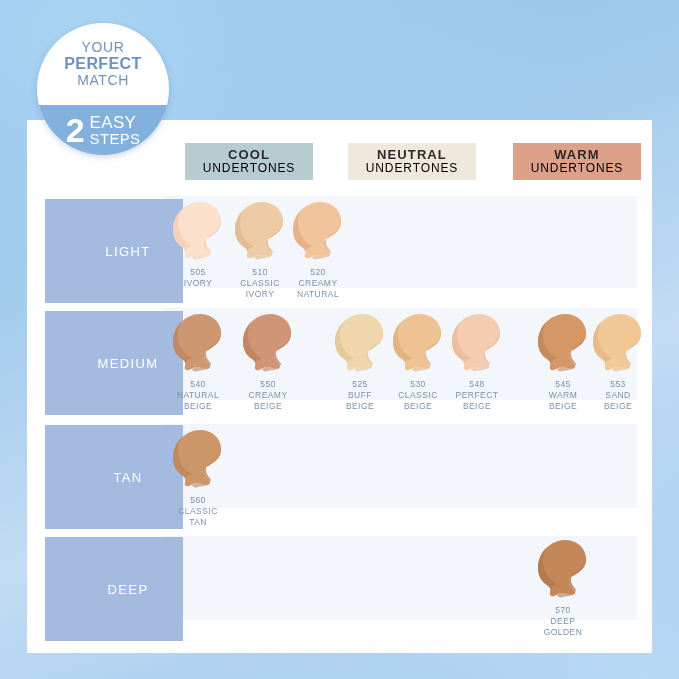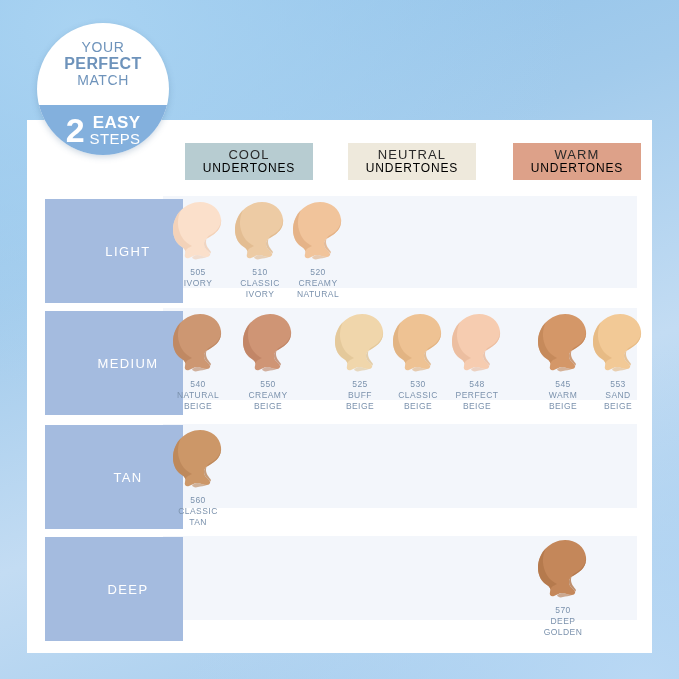--- a/index.html
+++ b/index.html
@@ -45,36 +45,36 @@
   .badge .bt1{font-size:14px;letter-spacing:.6px;}
   .badge .bt2{font-size:16px;font-weight:bold;letter-spacing:.4px;}
   .badge .bt3{font-size:14px;letter-spacing:.6px;}
   .badge .bbot{
     position:absolute;left:0;top:62%;width:100%;height:38%;
     background:#83b0dd;color:#ffffff;
     display:flex;align-items:center;justify-content:center;gap:5px;
   }
   .badge .bnum{font-size:34px;font-weight:bold;line-height:1;}
   .badge .bstack{display:flex;flex-direction:column;line-height:1.02;}
-  .badge .beasy{font-size:17px;font-weight:bold;letter-spacing:.3px;text-align:right;}
+  .badge .beasy{font-size:17px;font-weight:normal;letter-spacing:.3px;}
   .badge .bsteps{font-size:15px;letter-spacing:.3px;}
 
   
   .panel{
     position:absolute;left:27px;top:120px;width:625px;height:533px;
     background:#ffffff;
   }
 
   
   .uhead{
     position:absolute;height:37px;
     display:flex;flex-direction:column;align-items:center;justify-content:center;
     line-height:1.12;
   }
-  .uhead .u1{font-size:13px;font-weight:normal;letter-spacing:1.1px;color:#2a2a2a;}
+  .uhead .u1{font-size:13px;font-weight:bold;letter-spacing:1.1px;color:#2a2a2a;}
   .uhead .u2{font-size:12px;letter-spacing:.9px;color:#000000;}
 
   
   .rowband{
     position:absolute;left:163px;width:474px;
     background:#f3f6fb;
   }
   .rowlabel{
     position:absolute;left:45px;width:110px;
     background:#a4bbdf;color:#ffffff;

